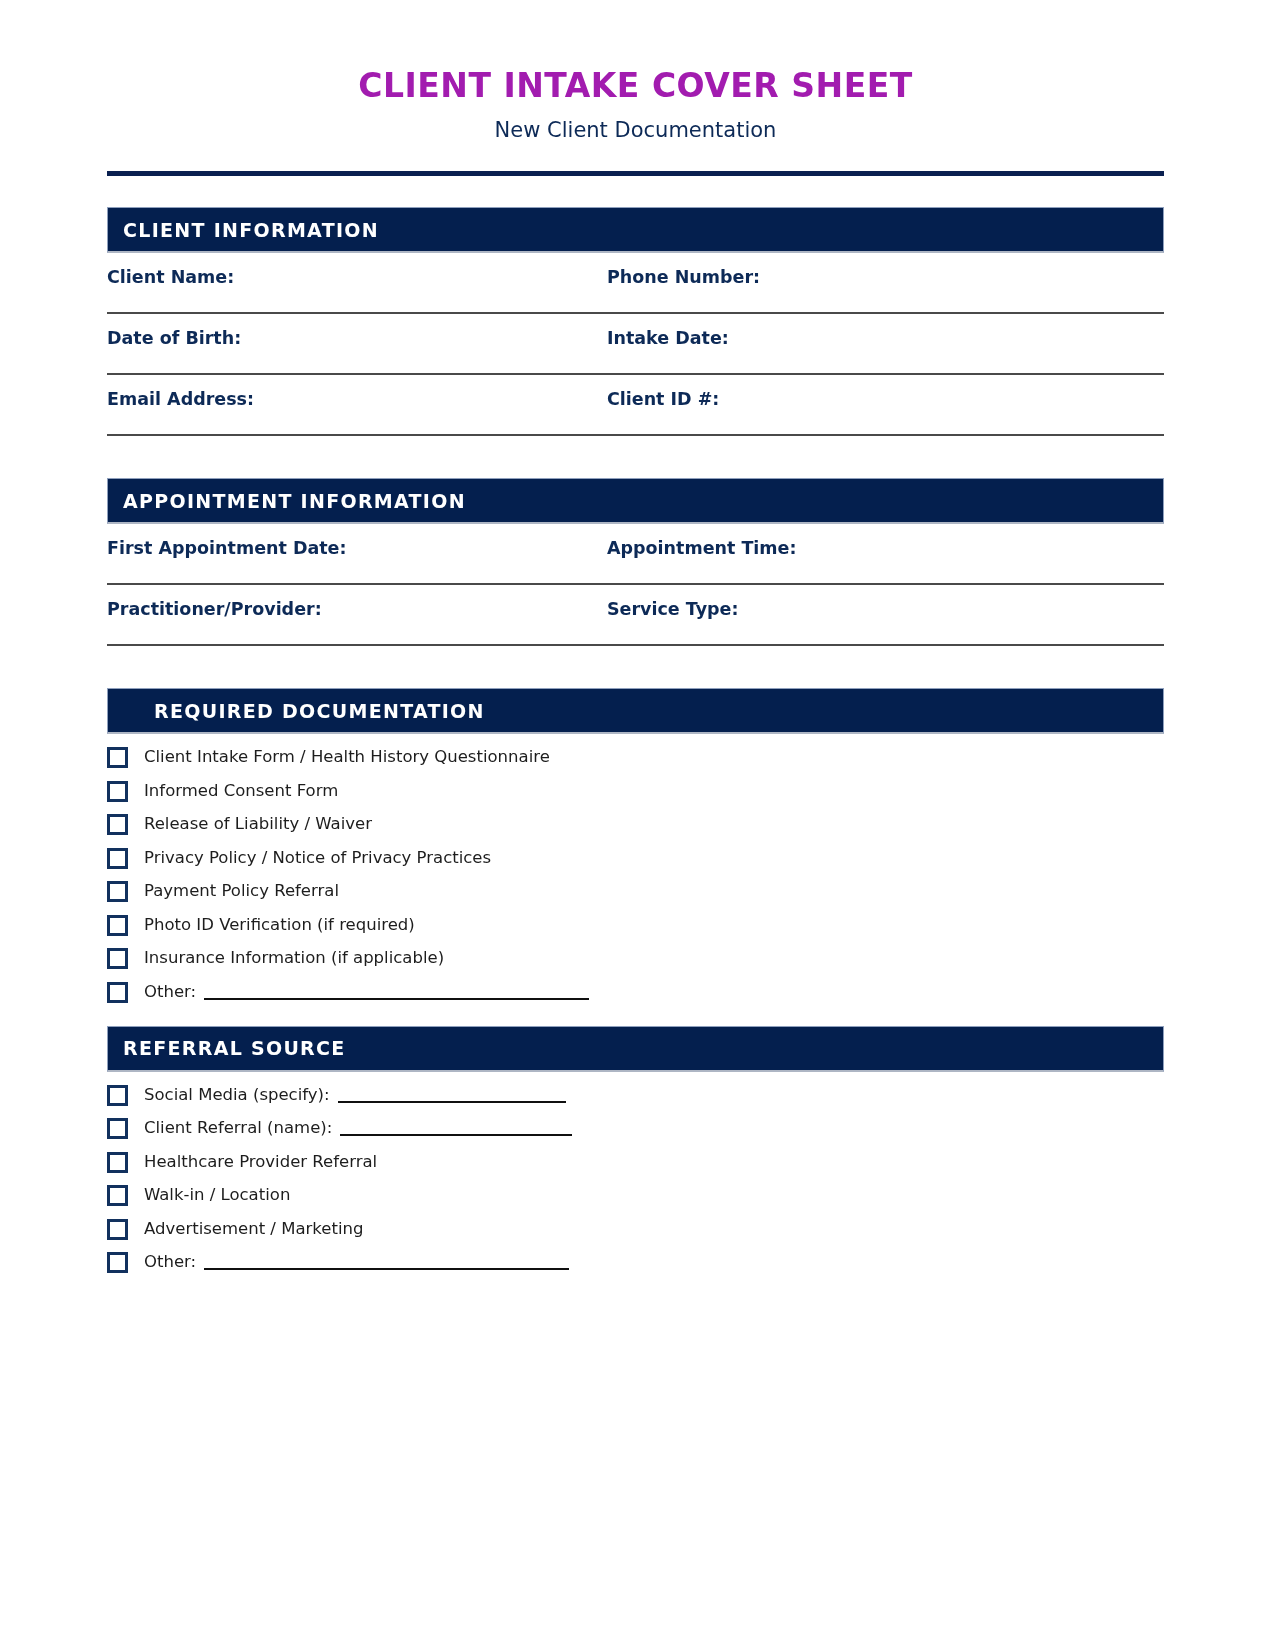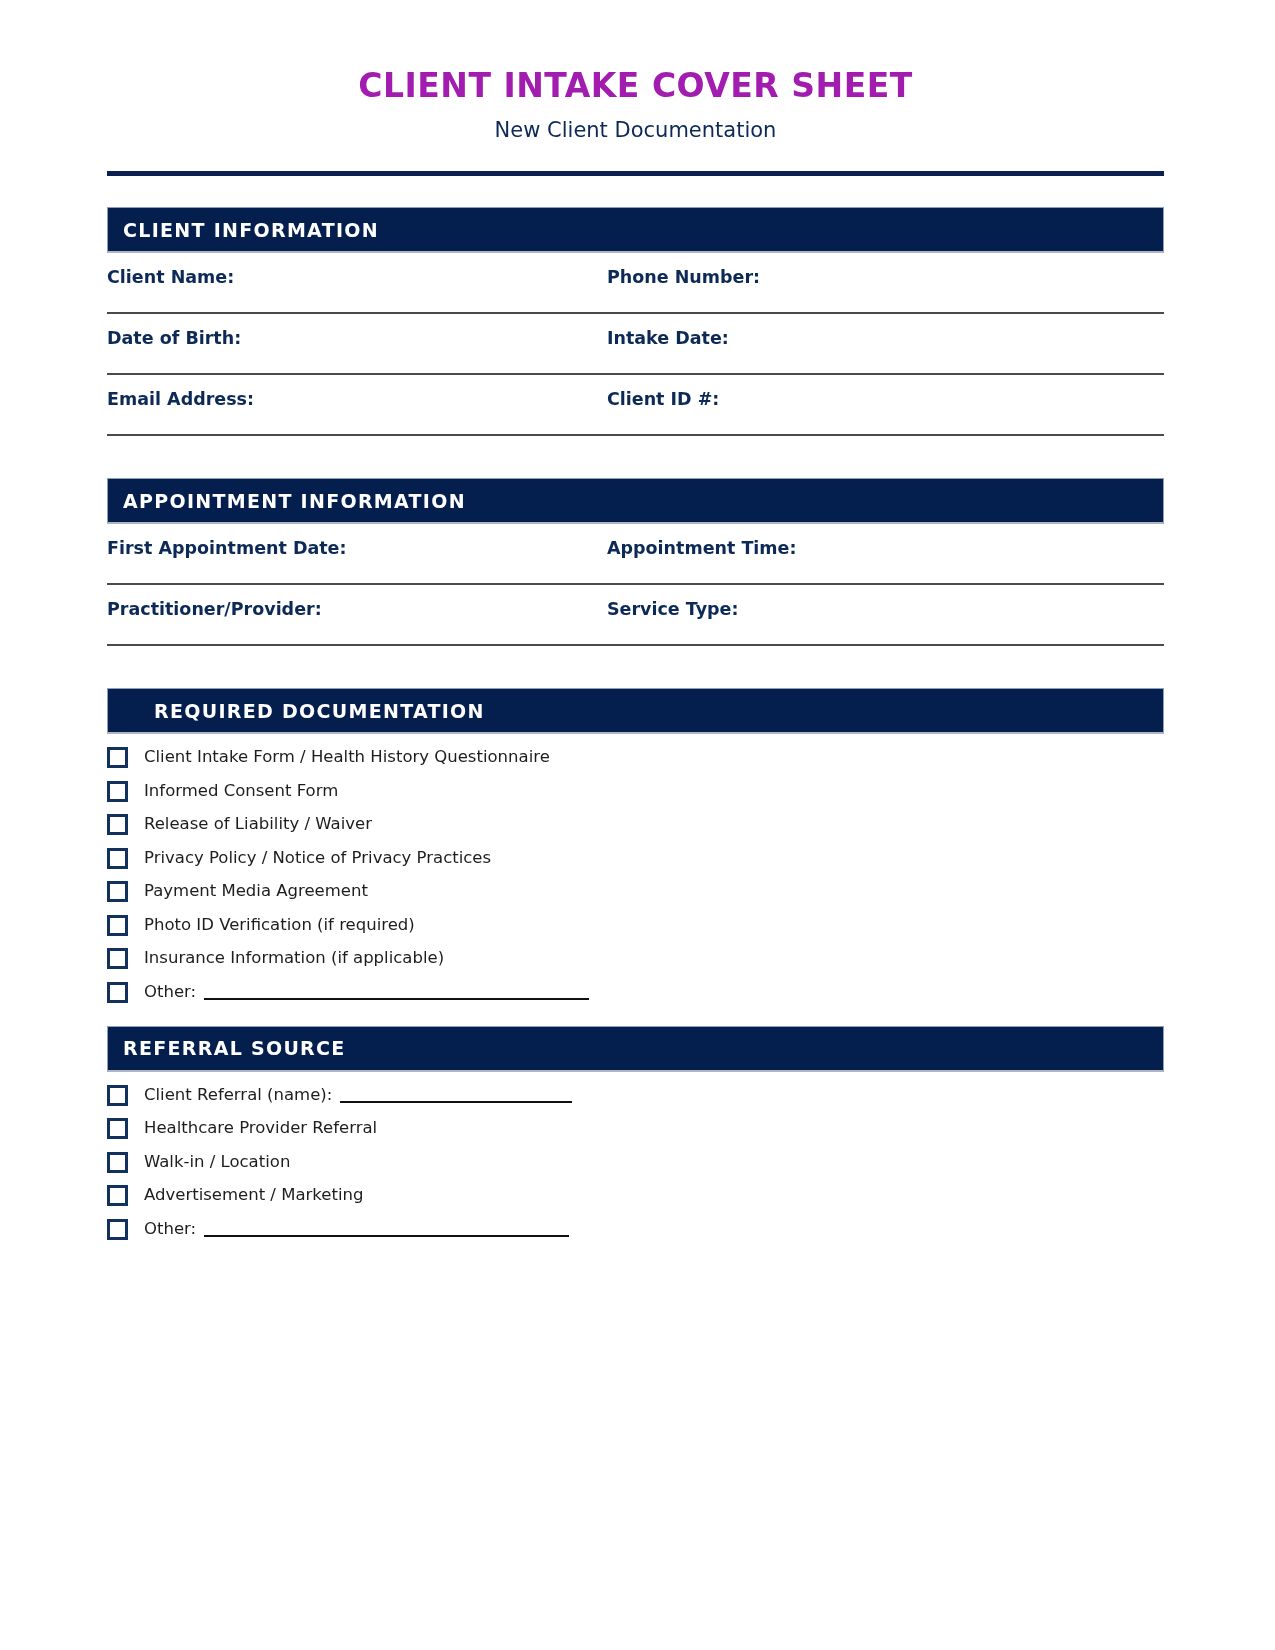--- a/index.html
+++ b/index.html
@@ -146,21 +146,21 @@
     <div class="check-item">
       <span class="cbox"></span>
       <span class="check-label">Release of Liability / Waiver</span>
     </div>
     <div class="check-item">
       <span class="cbox"></span>
       <span class="check-label">Privacy Policy / Notice of Privacy Practices</span>
     </div>
     <div class="check-item">
       <span class="cbox"></span>
-      <span class="check-label">Payment Media Agreement</span>
+      <span class="check-label">Payment Policy Referral</span>
     </div>
     <div class="check-item">
       <span class="cbox"></span>
       <span class="check-label">Photo ID Verification (if required)</span>
     </div>
     <div class="check-item">
       <span class="cbox"></span>
       <span class="check-label">Insurance Information (if applicable)</span>
     </div>
     <div class="check-item">
@@ -168,20 +168,25 @@
       <span class="check-label">Other:</span>
       <span class="blank blank-a"></span>
     </div>
   </div>
 
   <div class="section-bar bar-ref">REFERRAL SOURCE</div>
 
   <div class="checklist">
     <div class="check-item">
       <span class="cbox"></span>
+      <span class="check-label">Social Media (specify):</span>
+      <span class="blank blank-b"></span>
+    </div>
+    <div class="check-item">
+      <span class="cbox"></span>
       <span class="check-label">Client Referral (name):</span>
       <span class="blank blank-c"></span>
     </div>
     <div class="check-item">
       <span class="cbox"></span>
       <span class="check-label">Healthcare Provider Referral</span>
     </div>
     <div class="check-item">
       <span class="cbox"></span>
       <span class="check-label">Walk-in / Location</span>

